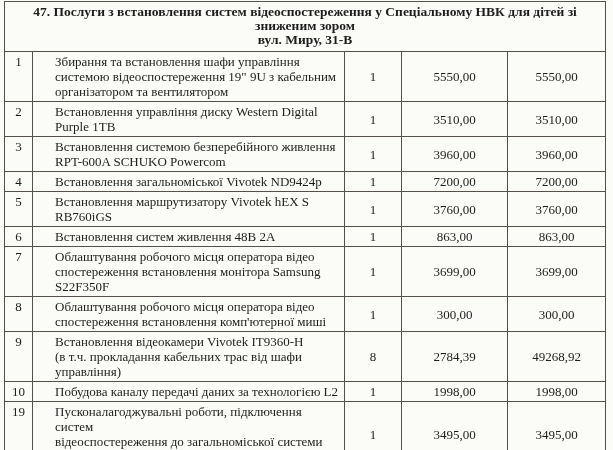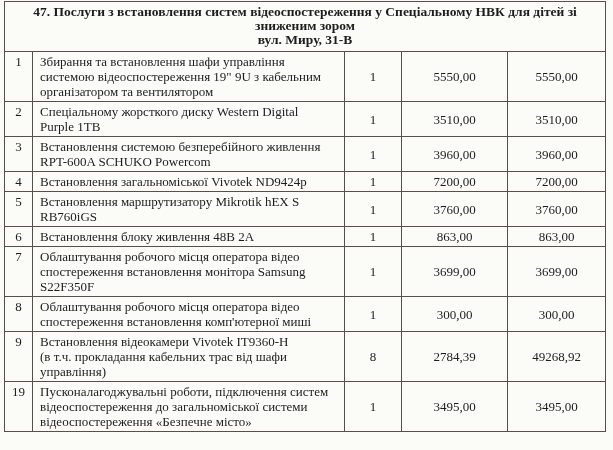--- a/index.html
+++ b/index.html
@@ -42,21 +42,21 @@
     padding: 3px 10px 4px;
   }
   .cell-num {
     text-align: center;
     vertical-align: top;
     padding-top: 2px;
   }
   .cell-desc {
     text-align: left;
     white-space: pre-line;
-    padding-left: 7px;
+    padding-left: 22px;
     vertical-align: middle;
   }
   .cell-qty, .cell-price, .cell-total {
     text-align: center;
     vertical-align: middle;
   }
 </style>
 </head>
 <body>
 
@@ -83,21 +83,21 @@
           <td class="cell-num">1</td>
           <td class="cell-desc">Збирання та встановлення шафи управління
 системою відеоспостереження 19" 9U з кабельним
 організатором та вентилятором</td>
           <td class="cell-qty">1</td>
           <td class="cell-price">5550,00</td>
           <td class="cell-total">5550,00</td>
         </tr>
         <tr>
           <td class="cell-num">2</td>
-          <td class="cell-desc">Спеціальному жорсткого диску Western Digital
+          <td class="cell-desc">Встановлення управління диску Western Digital
 Purple 1TB</td>
           <td class="cell-qty">1</td>
           <td class="cell-price">3510,00</td>
           <td class="cell-total">3510,00</td>
         </tr>
         <tr>
           <td class="cell-num">3</td>
           <td class="cell-desc">Встановлення системою безперебійного живлення
 RPT-600A SCHUKO Powercom</td>
           <td class="cell-qty">1</td>
@@ -106,29 +106,29 @@
         </tr>
         <tr>
           <td class="cell-num">4</td>
           <td class="cell-desc">Встановлення загальноміської Vivotek ND9424p</td>
           <td class="cell-qty">1</td>
           <td class="cell-price">7200,00</td>
           <td class="cell-total">7200,00</td>
         </tr>
         <tr>
           <td class="cell-num">5</td>
-          <td class="cell-desc">Встановлення маршрутизатору Mikrotik hEX S
+          <td class="cell-desc">Встановлення маршрутизатору Vivotek hEX S
 RB760iGS</td>
           <td class="cell-qty">1</td>
           <td class="cell-price">3760,00</td>
           <td class="cell-total">3760,00</td>
         </tr>
         <tr>
           <td class="cell-num">6</td>
-          <td class="cell-desc">Встановлення блоку живлення 48В 2А</td>
+          <td class="cell-desc">Встановлення систем живлення 48В 2А</td>
           <td class="cell-qty">1</td>
           <td class="cell-price">863,00</td>
           <td class="cell-total">863,00</td>
         </tr>
         <tr>
           <td class="cell-num">7</td>
           <td class="cell-desc">Облаштування робочого місця оператора відео
 спостереження встановлення монітора Samsung
 S22F350F</td>
           <td class="cell-qty">1</td>
@@ -146,20 +146,27 @@
         <tr>
           <td class="cell-num">9</td>
           <td class="cell-desc">Встановлення відеокамери Vivotek IT9360-H
 (в т.ч. прокладання кабельних трас від шафи
 управління)</td>
           <td class="cell-qty">8</td>
           <td class="cell-price">2784,39</td>
           <td class="cell-total">49268,92</td>
         </tr>
         <tr>
+          <td class="cell-num">10</td>
+          <td class="cell-desc">Побудова каналу передачі даних за технологією L2</td>
+          <td class="cell-qty">1</td>
+          <td class="cell-price">1998,00</td>
+          <td class="cell-total">1998,00</td>
+        </tr>
+        <tr>
           <td class="cell-num">19</td>
           <td class="cell-desc">Пусконалагоджувальні роботи, підключення систем
 відеоспостереження до загальноміської системи
 відеоспостереження «Безпечне місто»</td>
           <td class="cell-qty">1</td>
           <td class="cell-price">3495,00</td>
           <td class="cell-total">3495,00</td>
         </tr>
       </tbody>
 

